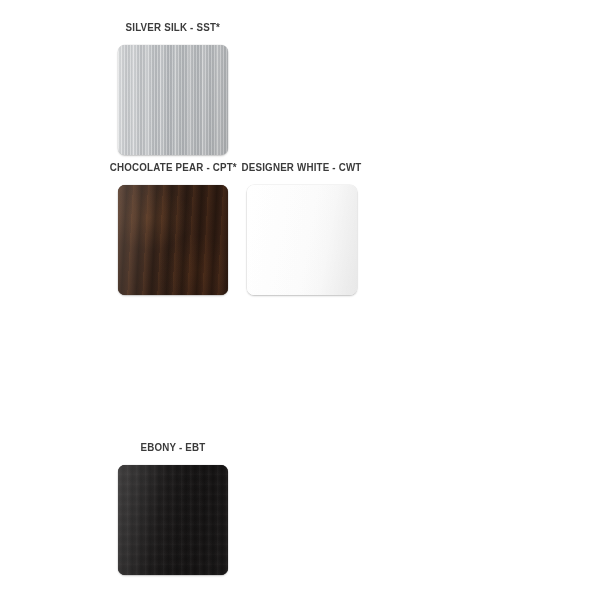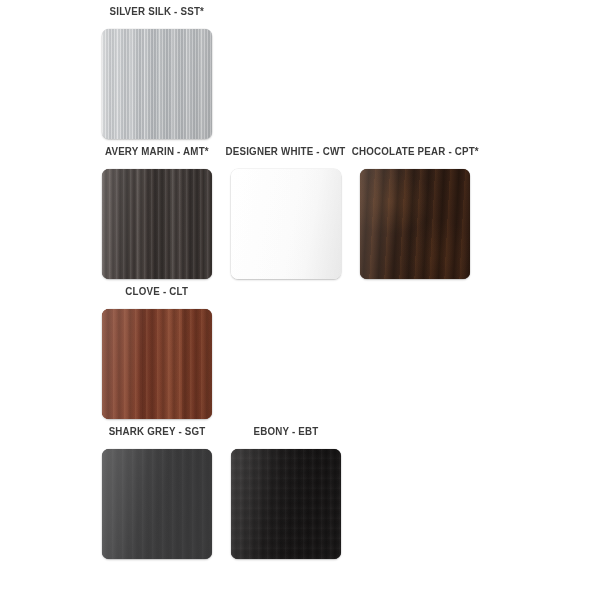--- a/index.html
+++ b/index.html
@@ -14,21 +14,21 @@
     font-family: "Liberation Sans", sans-serif;
     overflow: hidden;
   }
 
   .sheet {
     position: relative;
     width: 600px;
     height: 600px;
     background: #ffffff;
     box-sizing: border-box;
-    padding: 0;
+    padding: 16px;
   }
 
   .grid {
     display: flex;
     flex-direction: column;
     padding-top: 6px;
   }
 
   .swatch-row {
     display: flex;
@@ -281,60 +281,39 @@
         <div class="cell-label">SILVER SILK - SST*</div>
         <div class="chip m-silver">
           <div class="grain"></div>
           <div class="sheen"></div>
         </div>
       </div>
     </div>
 
     <div class="swatch-row">
       <div class="cell">
-        <div class="cell-label">AVERY MARIN - AMT*</div>
-        <div class="chip m-marin">
+        <div class="cell-label">CHOCOLATE PEAR - CPT*</div>
+        <div class="chip m-chocolate">
           <div class="grain"></div>
           <div class="sheen"></div>
         </div>
       </div>
       <div class="cell">
         <div class="cell-label">DESIGNER WHITE - CWT</div>
         <div class="chip m-white">
           <div class="grain"></div>
           <div class="sheen"></div>
         </div>
       </div>
-      <div class="cell">
-        <div class="cell-label">CHOCOLATE PEAR - CPT*</div>
-        <div class="chip m-chocolate">
-          <div class="grain"></div>
-          <div class="sheen"></div>
-        </div>
-      </div>
     </div>
 
     <div class="swatch-row">
-      <div class="cell">
-        <div class="cell-label">CLOVE - CLT</div>
-        <div class="chip m-clove">
-          <div class="grain"></div>
-          <div class="sheen"></div>
-        </div>
-      </div>
     </div>
 
     <div class="swatch-row">
-      <div class="cell">
-        <div class="cell-label">SHARK GREY - SGT</div>
-        <div class="chip m-shark">
-          <div class="grain"></div>
-          <div class="sheen"></div>
-        </div>
-      </div>
       <div class="cell">
         <div class="cell-label">EBONY - EBT</div>
         <div class="chip m-ebony">
           <div class="grain"></div>
           <div class="sheen"></div>
         </div>
       </div>
       <div class="cell empty">
         <div class="cell-label"></div>
       </div>

